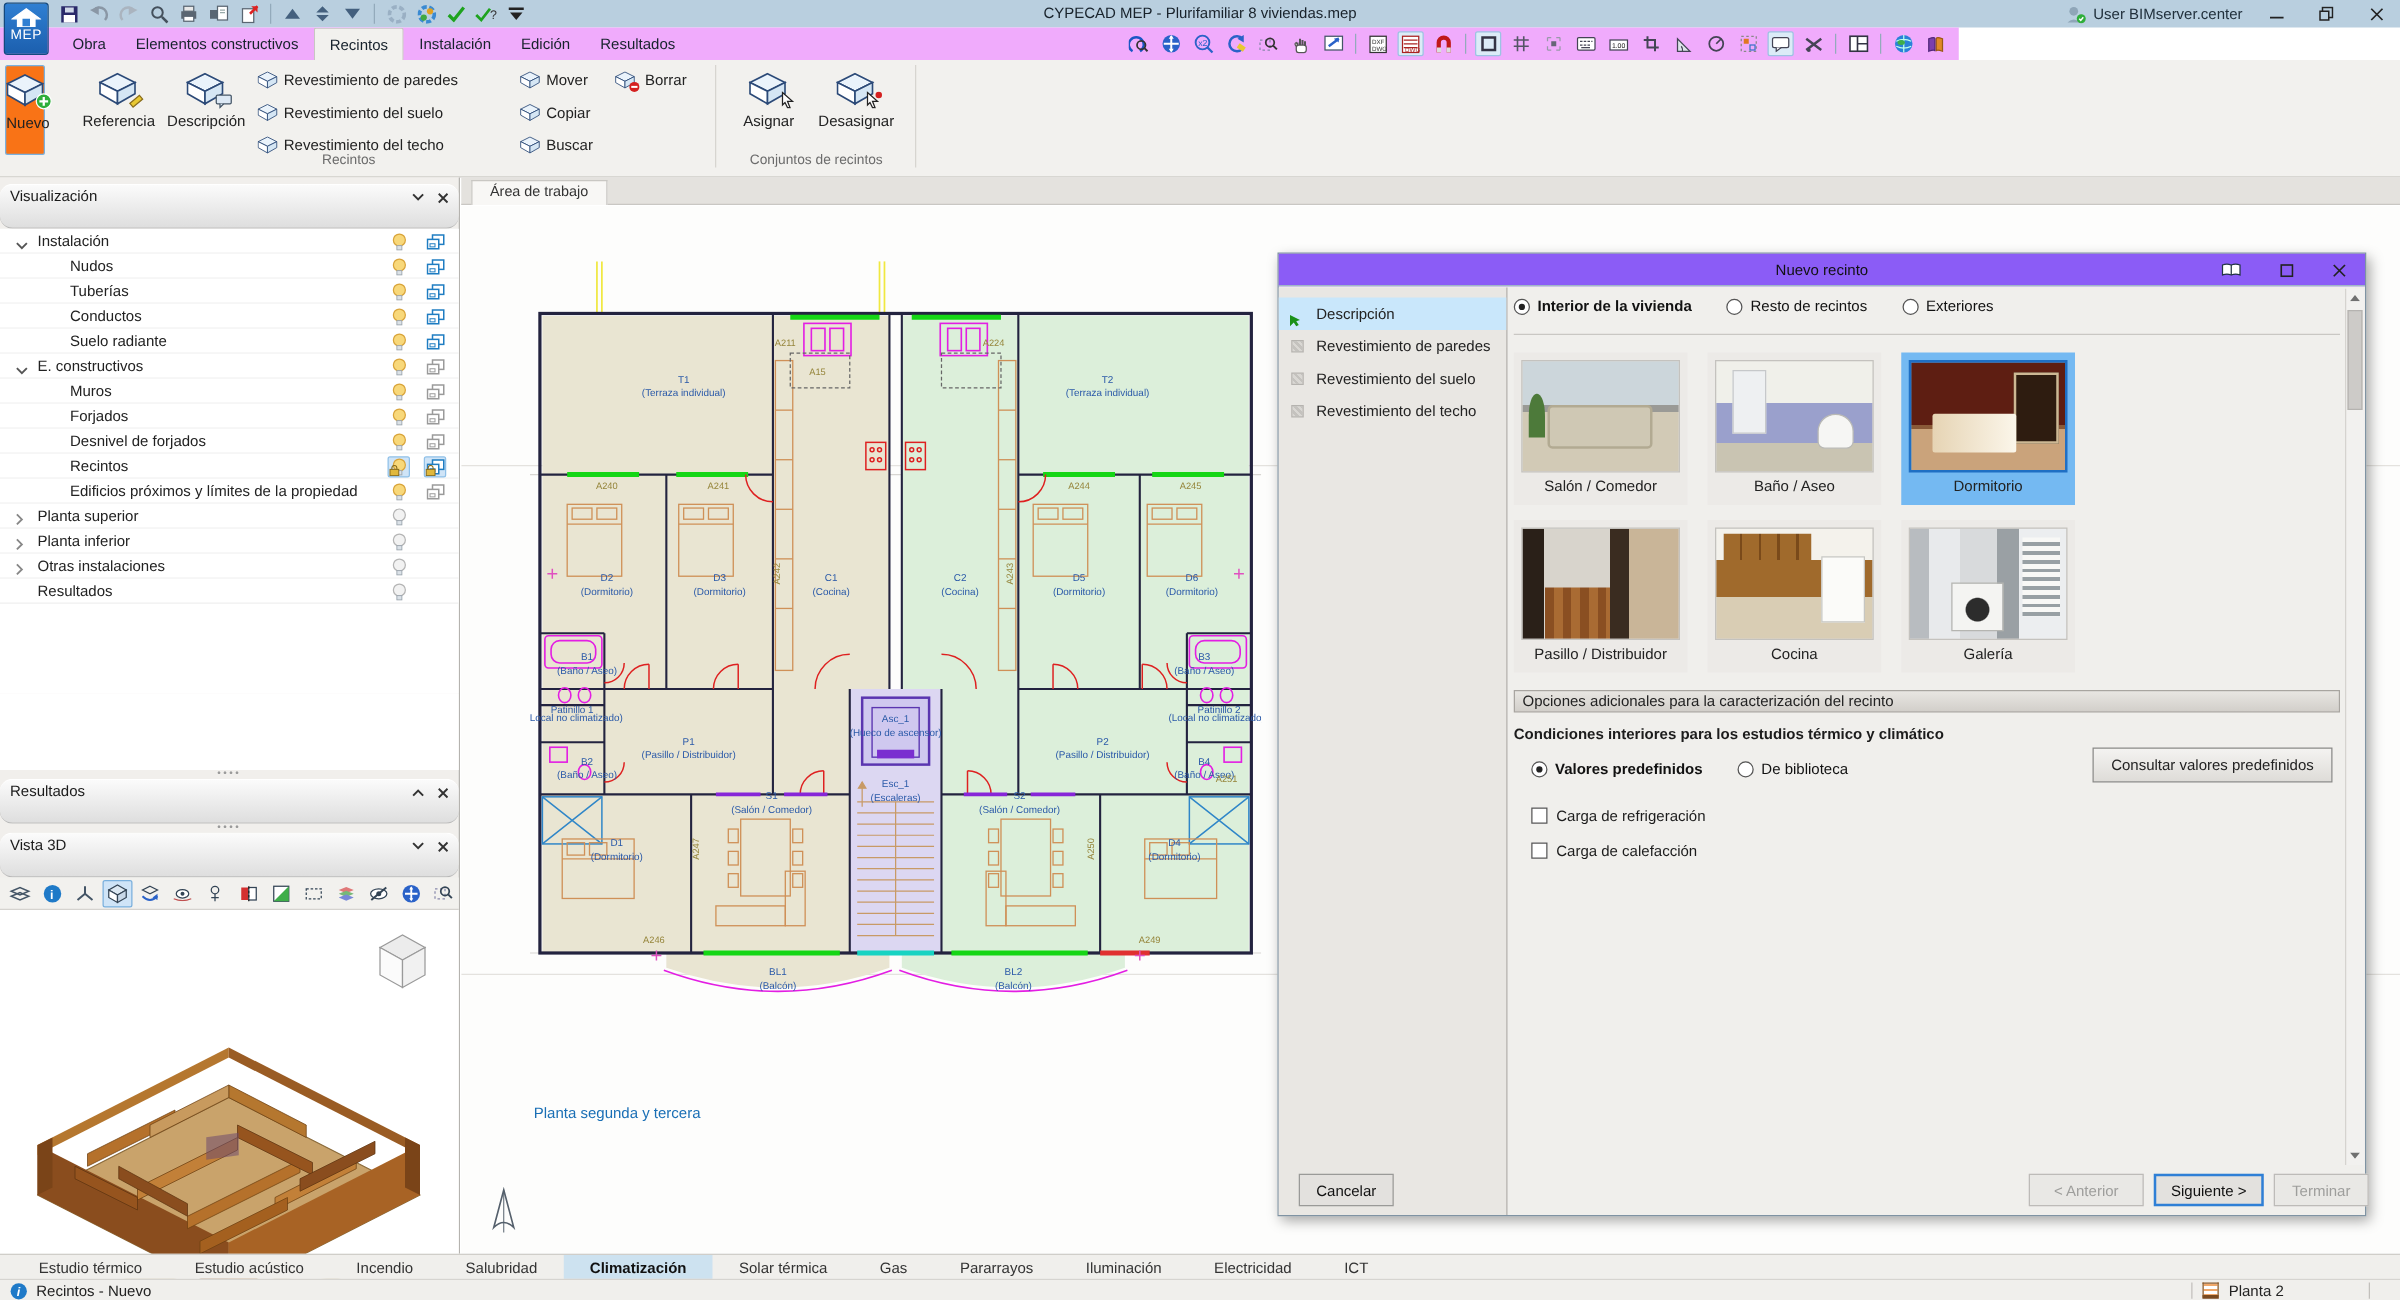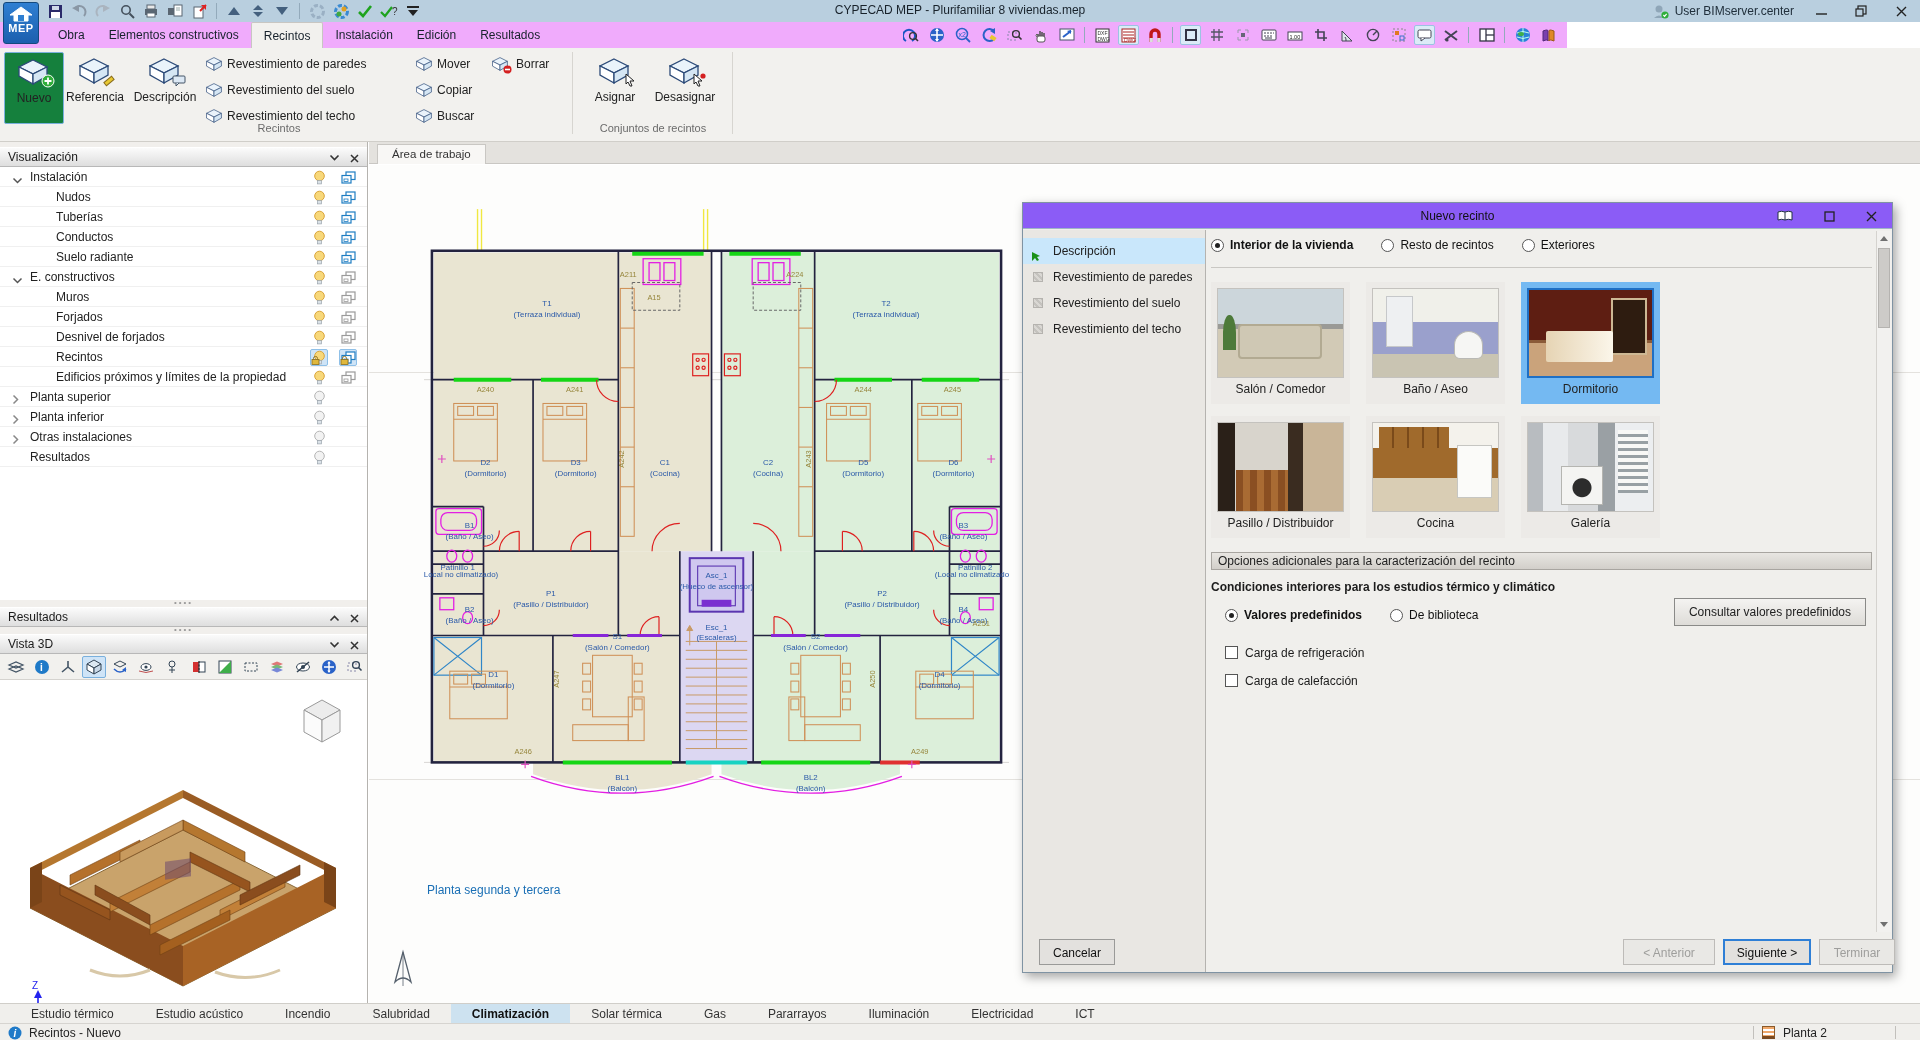--- a/index.html
+++ b/index.html
@@ -4,50 +4,50 @@
 <style>
   html,body{margin:0;padding:0;background:#888;}
   *{box-sizing:border-box;font-family:"Liberation Sans",sans-serif;-webkit-user-select:none;user-select:none;}
   #app{position:relative;width:1920px;height:1040px;background:#fff;overflow:hidden;font-size:12px;color:#1c1c1c;}
 
   
   .titlebar{position:absolute;left:0;top:0;width:1920px;height:22px;background:#b9cfdf;}
   .menubar{position:absolute;left:0;top:22px;width:1567px;height:26px;background:#f0abfc;}
   .logo{position:absolute;left:3px;top:2px;width:36px;height:42px;background:linear-gradient(180deg,#2f7fd2,#1c5fae);border:1px solid #14497e;border-radius:3px;z-index:5;text-align:center;}
   .logo .house{display:block;margin:3px auto 0;width:24px;height:16px;}
-  .logo .mep{display:block;color:#fff;font-size:11px;font-weight:bold;letter-spacing:.5px;}
+  .logo .mep{display:block;color:#fff;font-size:11px;font-weight:normal;letter-spacing:.5px;}
   .qicons{position:absolute;left:46px;top:2px;height:18px;display:flex;align-items:center;gap:6px;}
   .qi{width:18px;height:18px;display:flex;align-items:center;justify-content:center;}
   .vsep-t{width:1px;height:16px;background:#93aabb;margin:0 2px;}
   .wtitle{position:absolute;left:0;right:0;top:3px;text-align:center;font-size:12px;color:#18222b;pointer-events:none;}
   .tb-right{position:absolute;right:6px;top:0;height:22px;display:flex;align-items:center;gap:14px;}
   .tb-user{display:flex;align-items:center;gap:6px;font-size:12px;color:#21303c;}
   .wbtn{width:26px;height:18px;display:flex;align-items:center;justify-content:center;}
 
   
   #menu-tabs{position:absolute;left:46px;top:0;height:26px;display:flex;}
   .menu-tab{padding:0 12px;height:26px;line-height:26px;font-size:12px;color:#17222c;cursor:default;}
   .menu-tab.active{background:#f2f1ee;border:1px solid #c8c6c2;border-bottom:none;border-radius:2px 2px 0 0;}
   .micons{position:absolute;right:8px;top:2px;height:22px;display:flex;align-items:center;gap:5px;}
   .mi{width:21px;height:20px;display:flex;align-items:center;justify-content:center;border-radius:2px;}
   .mi.on{background:#dcebf7;border:1px solid #9cc3e2;}
 
   
   .ribbon{position:absolute;left:0;top:48px;width:1920px;height:94px;background:#f2f1ee;border-bottom:1px solid #d0cec9;}
   .rb-big{position:absolute;top:4px;width:66px;height:72px;text-align:center;font-size:12px;color:#222;}
   .rb-big .ric{display:block;margin:6px auto 4px;width:32px;height:28px;position:relative;}
-  .rb-big.nuevo{left:4px;background:#15803d;border:1px solid #7ab0dd;border-radius:2px;width:60px;}
+  .rb-big.nuevo{left:4px;background:#f97316;border:1px solid #7ab0dd;border-radius:2px;width:32px;}
   .badge{position:absolute;right:-5px;bottom:-4px;}
   .rb-small{position:absolute;height:20px;display:flex;align-items:center;gap:4px;font-size:12px;color:#222;}
   .grp-label{position:absolute;top:74px;font-size:11px;color:#6b6b6b;text-align:center;}
   .rb-sep{position:absolute;top:4px;width:1px;height:82px;background:#d7d5d0;}
 
   
   .leftcol{position:absolute;left:0;top:142px;width:368px;height:861px;background:#f1efec;border-right:1px solid #b5b3af;}
-  .phead{position:relative;height:20px;background:linear-gradient(180deg,#fbfbfb,#dedede);border-top:1px solid #fff;border-bottom:1px solid #b8b8b8;line-height:19px;padding-left:8px;font-size:12px;color:#1a1a1a;}
+  .phead{position:relative;height:36px;background:linear-gradient(180deg,#fbfbfb,#dedede);border-top:1px solid #fff;border-bottom:1px solid #b8b8b8;line-height:19px;padding-left:8px;font-size:12px;color:#1a1a1a;border-radius:10px;}
   .phbtn{position:absolute;top:3px;width:14px;height:14px;display:flex;align-items:center;justify-content:center;}
   .dots{height:7px;text-align:center;color:#9a9a9a;font-size:8px;line-height:6px;letter-spacing:2px;}
   #tree{background:#fff;height:372px;overflow:hidden;}
   .trow{position:relative;height:20px;line-height:20px;border-bottom:1px solid #f0f0f0;font-size:12px;color:#222;background:#fff;}
   .trow .lbl{position:absolute;top:0;}
   .trow .chev{position:absolute;left:12px;top:4px;}
   .trow .bulb{position:absolute;left:310px;top:2px;width:18px;height:17px;display:flex;align-items:center;justify-content:center;}
   .trow .lay{position:absolute;left:339px;top:2px;width:18px;height:17px;display:flex;align-items:center;justify-content:center;}
   .hl{background:#cfe4f7;border:1px solid #8fc0e8;border-radius:2px;}
   #v3d-tools{height:26px;background:#f2f1ee;border-bottom:1px solid #d5d3cf;display:flex;align-items:center;gap:3px;padding-left:4px;}

